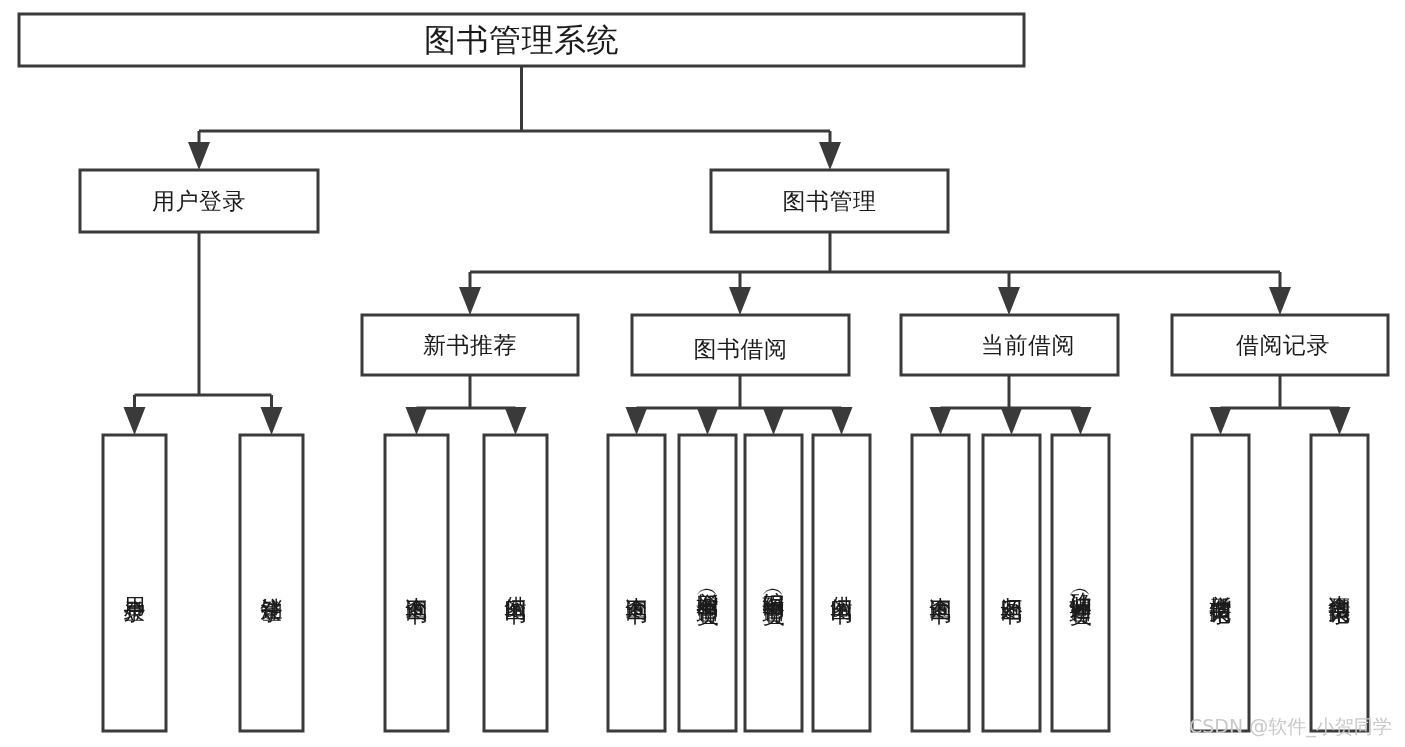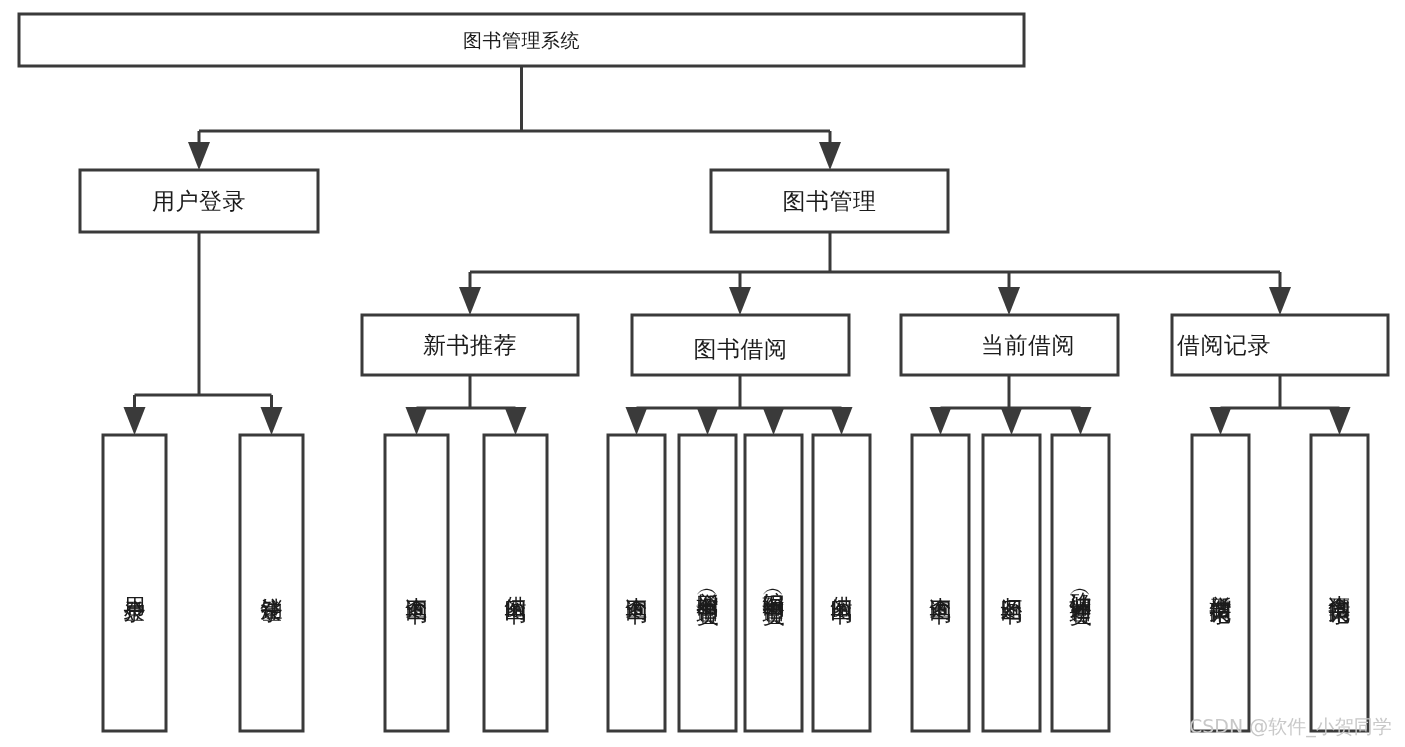--- a/index.html
+++ b/index.html
@@ -159,29 +159,29 @@
     <rect class="node-rect" x="679" y="435" width="57" height="296"></rect>
     <rect class="node-rect" x="745" y="435" width="57" height="296"></rect>
     <rect class="node-rect" x="813" y="435" width="57" height="296"></rect>
     <rect class="node-rect" x="912" y="435" width="57" height="296"></rect>
     <rect class="node-rect" x="983" y="435" width="57" height="296"></rect>
     <rect class="node-rect" x="1052" y="435" width="57" height="296"></rect>
     <rect class="node-rect" x="1192" y="435" width="57" height="296"></rect>
     <rect class="node-rect" x="1311" y="435" width="57" height="296"></rect>
   </svg>
 
-  <div class="node-label" style="left:19px; top:14px; width:1005px; height:52px; font-size:19px;">图书管理系统</div>
+  <div class="node-label" style="left:19px; top:14px; width:1005px; height:52px; font-size:32px;">图书管理系统</div>
 
   <div class="node-label" style="left:80px; top:170px; width:238px; height:62px;">用户登录</div>
   <div class="node-label" style="left:362px; top:315px; width:216px; height:60px;">新书推荐</div>
 
   <div class="node-label" style="left:711px; top:170px; width:237px; height:62px;">图书管理</div>
   <div class="node-label" style="left:632px; top:315px; width:217px; height:68px;">图书借阅</div>
   <div class="node-label" style="left:901px; top:315px; width:254px; height:60px;">当前借阅</div>
-  <div class="node-label" style="left:1128px; top:315px; width:192px; height:60px;border-radius:26px;">借阅记录</div>
+  <div class="node-label" style="left:1187px; top:315px; width:192px; height:60px;border-radius:26px;">借阅记录</div>
 
   <div class="node-label vertical" style="left:103px; top:435px; width:63px; height:296px;">用户登录</div>
   <div class="node-label vertical" style="left:240px; top:435px; width:63px; height:296px;">注销登录</div>
   <div class="node-label vertical" style="left:385px; top:435px; width:63px; height:296px;">查询图书</div>
   <div class="node-label vertical" style="left:484px; top:435px; width:63px; height:296px;">借阅图书</div>
   <div class="node-label vertical" style="left:608px; top:435px; width:57px; height:296px;">查询图书</div>
   <div class="node-label vertical" style="left:679px; top:435px; width:57px; height:296px;">新增图书（管理员）</div>
   <div class="node-label vertical" style="left:745px; top:435px; width:57px; height:296px;">编辑图书（管理员）</div>
   <div class="node-label vertical" style="left:813px; top:435px; width:57px; height:296px;">借阅图书</div>
   <div class="node-label vertical" style="left:912px; top:435px; width:57px; height:296px;">查询图书</div>

